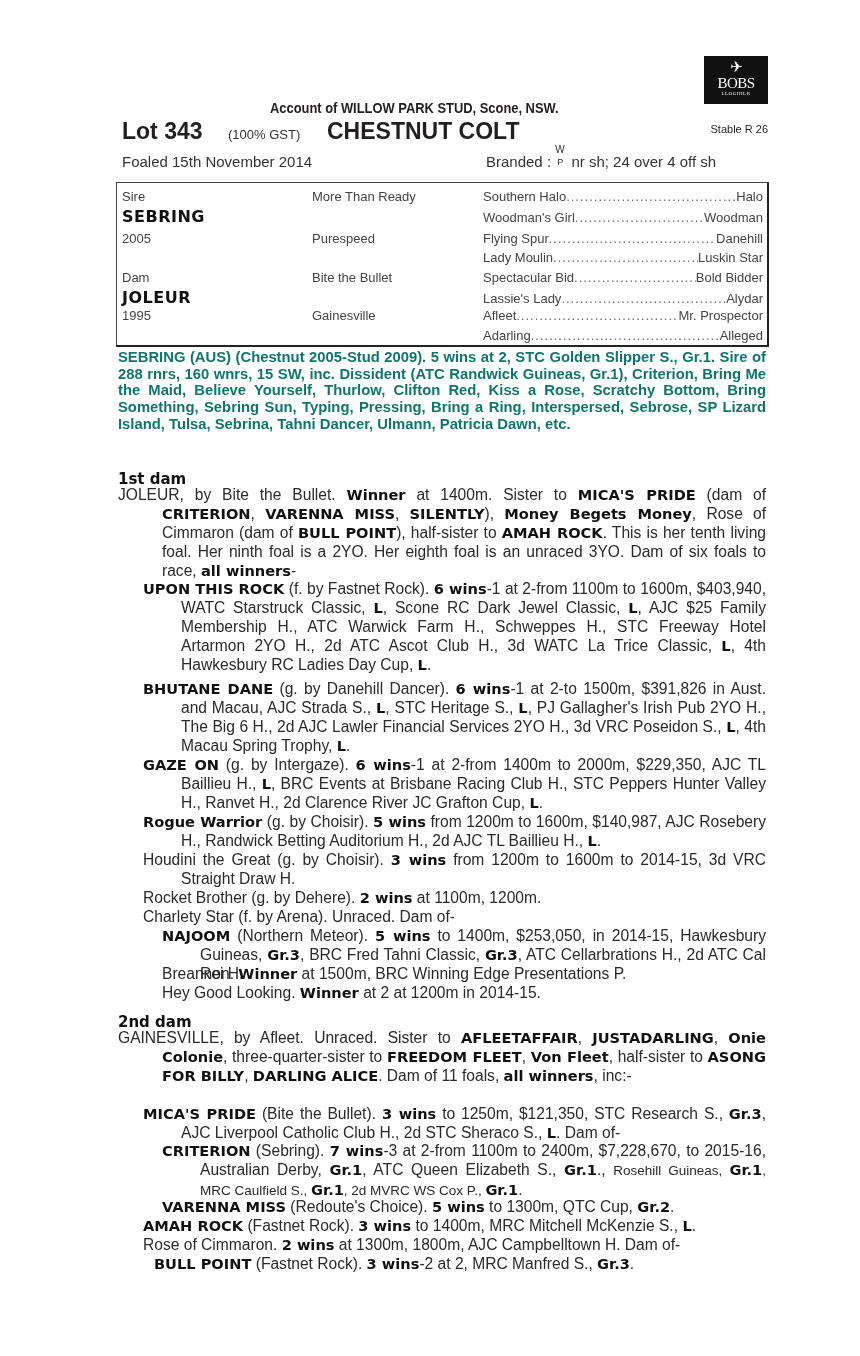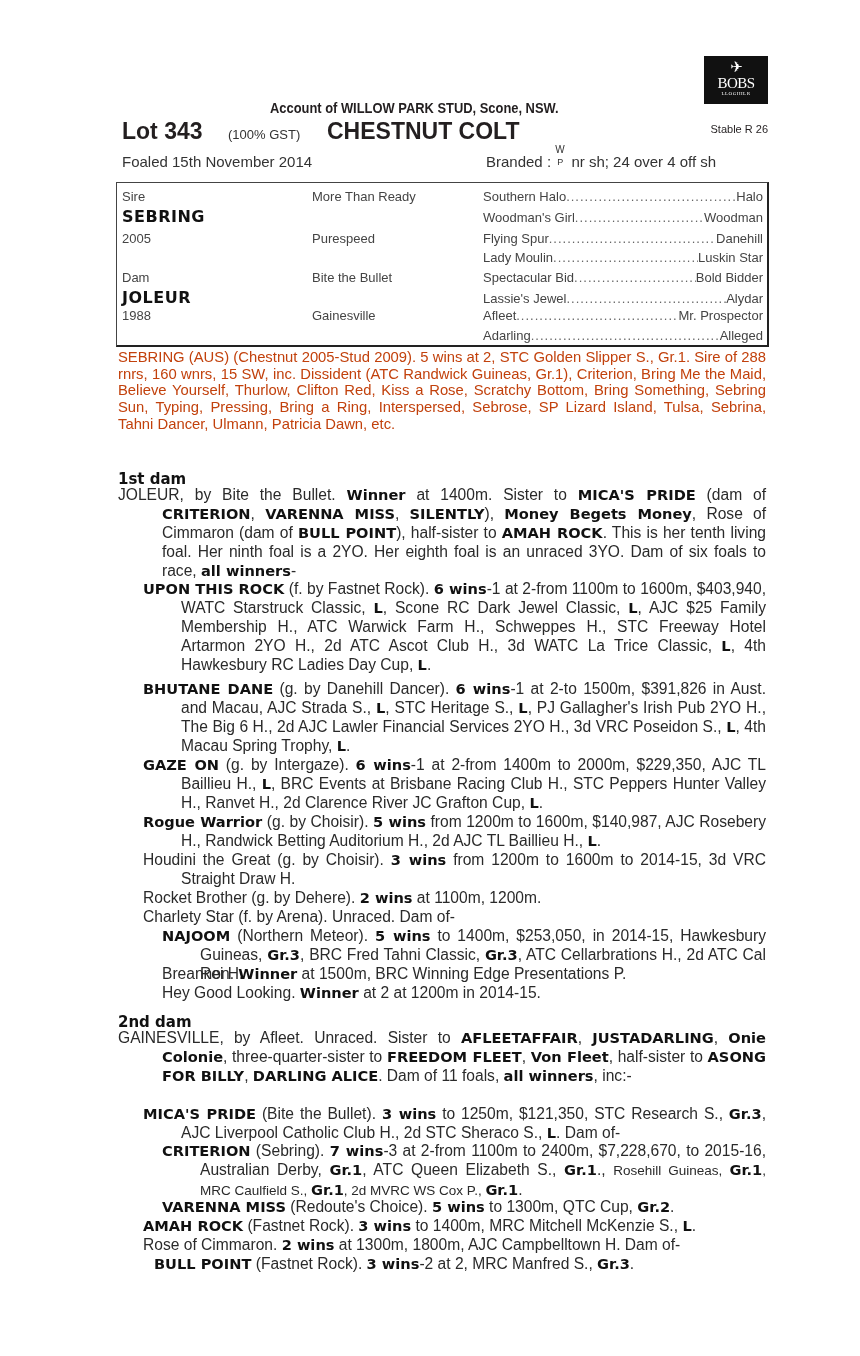--- a/index.html
+++ b/index.html
@@ -35,22 +35,22 @@
     font-family: "Liberation Sans", sans-serif; font-size: 13px; color: #444;
   }
   .ped .cell { position: absolute; white-space: nowrap; }
   .ped .big { font-weight: 900; font-size: 16px; color: #111; letter-spacing: 0.5px; font-family: "DejaVu Sans", sans-serif; }
   .ped .anc { position: absolute; left: 366px; width: 280px; display: flex; white-space: nowrap; }
   .ped .anc .dots { flex: 1; overflow: hidden; color: #666; letter-spacing: 1px; }
   .ped .anc .dots::after { content: "................................................................................"; }
 
   .sire-summary {
     position: absolute; left: 118px; top: 349px; width: 648px;
-    font-family: "Liberation Sans", sans-serif; font-weight: normal; font-size: 14.8px; line-height: 16.7px;
-    color: #c2410c; text-align: justify;
+    font-family: "Liberation Sans", sans-serif; font-weight: bold; font-size: 14.8px; line-height: 16.7px;
+    color: #0f766e; text-align: justify;
   }
   .sec-title { position: absolute; left: 118px; font-family: "DejaVu Sans", sans-serif; font-weight: bold; font-size: 15px; color: #111; }
   .body-text { font-family: "Liberation Sans", sans-serif; font-size: 15.6px; line-height: 19px; color: #2a2a2a; }
   .entry { position: absolute; text-align: justify; }
   .b { font-family: "DejaVu Sans", sans-serif; font-weight: bold; color: #111; font-size: 14.6px; }
   .small { font-size: 13.5px; }
 </style>
 </head>
 <body>
 
@@ -78,21 +78,21 @@
   </span>
   <span>nr sh; 24 over 4 off sh</span>
 </div>
 
 <div class="ped">
   <span class="cell" style="left:5px;top:6px;">Sire</span>
   <span class="cell big" style="left:5px;top:24px;">SEBRING</span>
   <span class="cell" style="left:5px;top:48px;">2005</span>
   <span class="cell" style="left:5px;top:87px;">Dam</span>
   <span class="cell big" style="left:5px;top:105px;">JOLEUR</span>
-  <span class="cell" style="left:5px;top:125px;">1988</span>
+  <span class="cell" style="left:5px;top:125px;">1995</span>
 
   <span class="cell" style="left:195px;top:6px;">More Than Ready</span>
   <span class="cell" style="left:195px;top:48px;">Purespeed</span>
   <span class="cell" style="left:195px;top:87px;">Bite the Bullet</span>
   <span class="cell" style="left:195px;top:125px;">Gainesville</span>
 
   <div class="anc" style="top:6px;">
       <span>Southern Halo</span>
       <span class="dots"></span>
       <span>Halo</span>
@@ -111,21 +111,21 @@
       <span>Lady Moulin</span>
       <span class="dots"></span>
       <span>Luskin Star</span>
     </div>
   <div class="anc" style="top:87px;">
       <span>Spectacular Bid</span>
       <span class="dots"></span>
       <span>Bold Bidder</span>
     </div>
   <div class="anc" style="top:108px;">
-      <span>Lassie's Jewel</span>
+      <span>Lassie's Lady</span>
       <span class="dots"></span>
       <span>Alydar</span>
     </div>
   <div class="anc" style="top:125px;">
       <span>Afleet</span>
       <span class="dots"></span>
       <span>Mr. Prospector</span>
     </div>
   <div class="anc" style="top:145px;">
       <span>Adarling</span>

